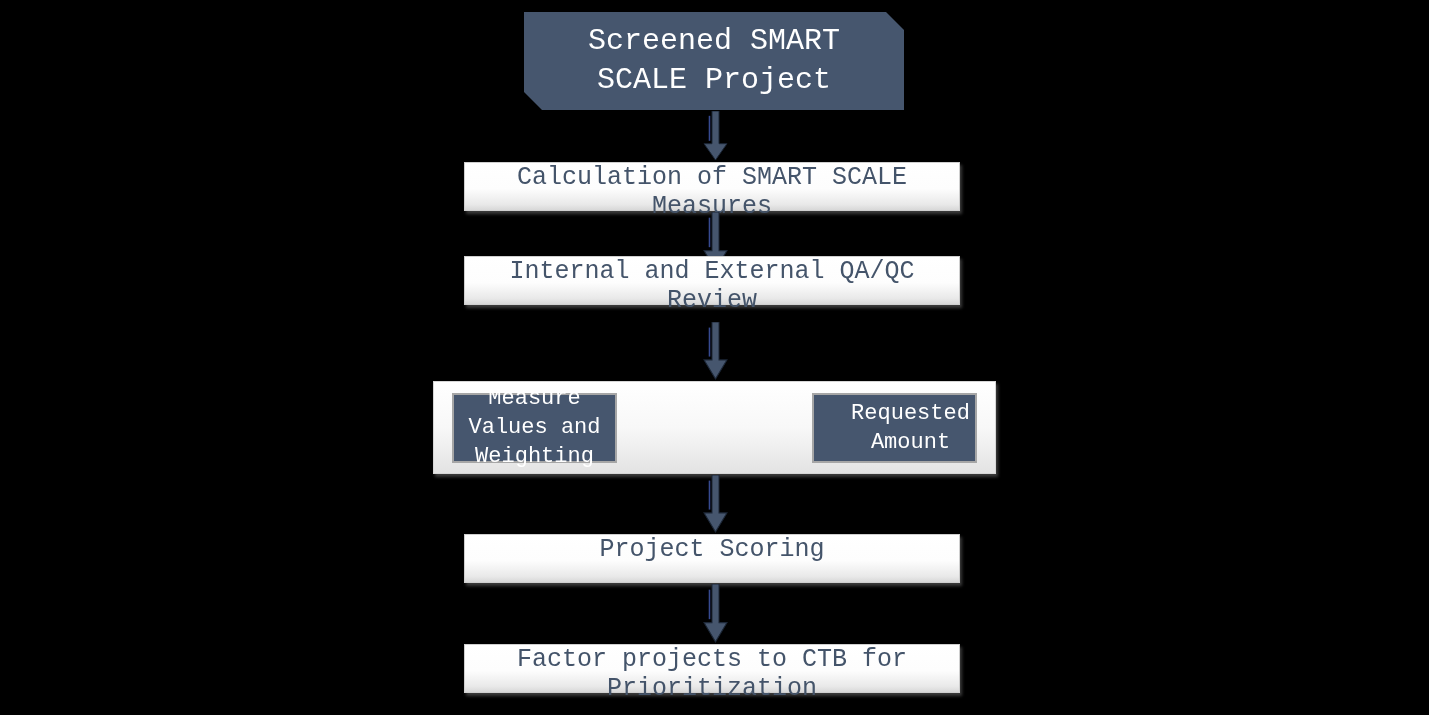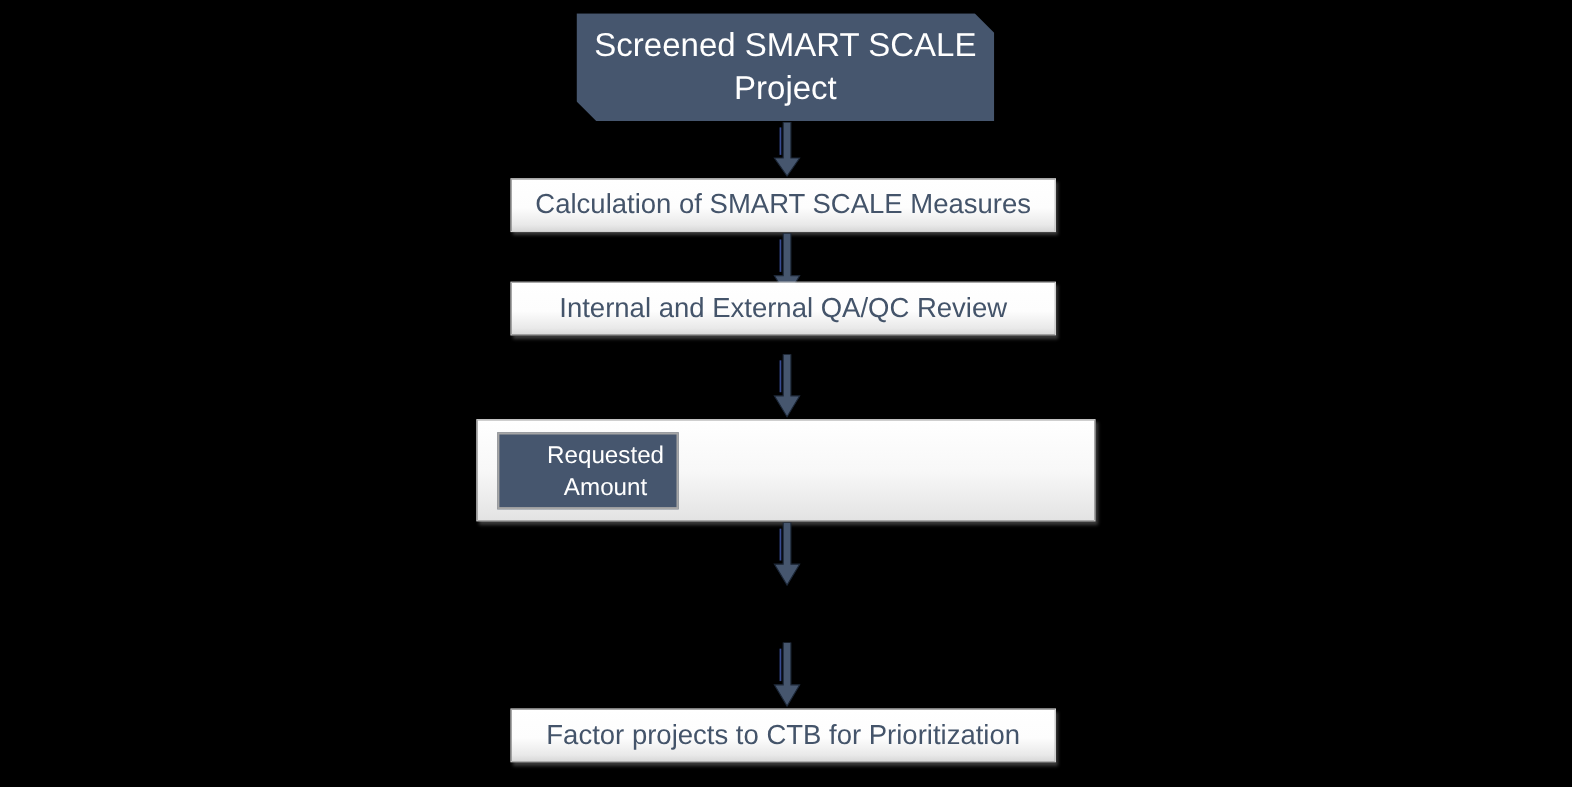--- a/index.html
+++ b/index.html
@@ -1,38 +1,38 @@
 <!DOCTYPE html>
 <html style="--bg: #000000; --dark: #46566E; --light-text: #44546A; --factor-border: #A6A6A6;"><head>
 <meta charset="utf-8">
 <style>
   html,body{margin:0;padding:0;background:#000;}
   .stage{
     position:relative;
     width:1179px;height:715px;
     background:var(--bg,#000);
-    font-family:Liberation Sans, sans-serif;
+    font-family:Liberation Mono, monospace;
     overflow:hidden;
   }
   
   .start-box{
     position:absolute;left:524px;top:12px;width:380px;height:98px;
     background:var(--dark,#46566E);
     clip-path:polygon(0 0, calc(100% - 18px) 0, 100% 18px, 100% 100%, 18px 100%, 0 calc(100% - 18px));
     display:flex;align-items:center;justify-content:center;
     color:#fff;font-size:30px;line-height:39px;text-align:center;
     padding:0 14px;box-sizing:border-box;
   }
   
   .step-box{
     position:absolute;left:464px;width:496px;height:49px;
     background:linear-gradient(180deg,#ffffff 0%,#fdfdfd 55%,#e9e9e9 88%,#d8d8d8 100%);
     border:1px solid #cfcfcf;
     box-shadow:2px 3px 3px rgba(130,130,130,.45);
-    display:flex;align-items:center;justify-content:center;
+    display:flex;justify-content:center;
     color:var(--light-text,#44546A);font-size:25px;
     box-sizing:border-box;text-align:center;
   }
   
   .factor-panel{
     position:absolute;left:433px;top:381px;width:563px;height:93px;
     background:linear-gradient(180deg,#ffffff 0%,#f8f8f8 50%,#e3e3e3 100%);
     border:1px solid #d6d6d6;
     box-shadow:2px 3px 3px rgba(130,130,130,.45);
     display:flex;align-items:center;justify-content:space-between;
@@ -88,32 +88,38 @@
   </div>
 
   <div class="arrow" style="top:322px;height:58px">
     <svg viewBox="0 0 26 52" preserveAspectRatio="none" aria-hidden="true">
       <path d="M10 0 H17 V34 H25 L13.5 51 L2 34 H10 Z" fill="currentColor" stroke="#1C2737" stroke-width="1"></path>
       <line x1="7.5" y1="5" x2="7.5" y2="31" stroke="#3C53A0" stroke-width="1.6" opacity="0.9"></line>
     </svg>
   </div>
 
   <div class="factor-panel">
+    <div class="factor-box w1">
+      <span>Measure Values and Weighting</span>
+    </div>
     <div class="factor-box w3">
       <span>Requested Amount</span>
     </div>
   </div>
 
   <div class="arrow" style="top:475px;height:58px">
     <svg viewBox="0 0 26 52" preserveAspectRatio="none" aria-hidden="true">
       <path d="M10 0 H17 V34 H25 L13.5 51 L2 34 H10 Z" fill="currentColor" stroke="#1C2737" stroke-width="1"></path>
       <line x1="7.5" y1="5" x2="7.5" y2="31" stroke="#3C53A0" stroke-width="1.6" opacity="0.9"></line>
     </svg>
   </div>
 
+  <div class="step-box" style="top:534px">
+    <span>Project Scoring</span>
+  </div>
 
   <div class="arrow" style="top:584px;height:59px">
     <svg viewBox="0 0 26 52" preserveAspectRatio="none" aria-hidden="true">
       <path d="M10 0 H17 V34 H25 L13.5 51 L2 34 H10 Z" fill="currentColor" stroke="#1C2737" stroke-width="1"></path>
       <line x1="7.5" y1="5" x2="7.5" y2="31" stroke="#3C53A0" stroke-width="1.6" opacity="0.9"></line>
     </svg>
   </div>
 
   <div class="step-box" style="top:644px">
     <span>Factor projects to CTB for Prioritization</span>

